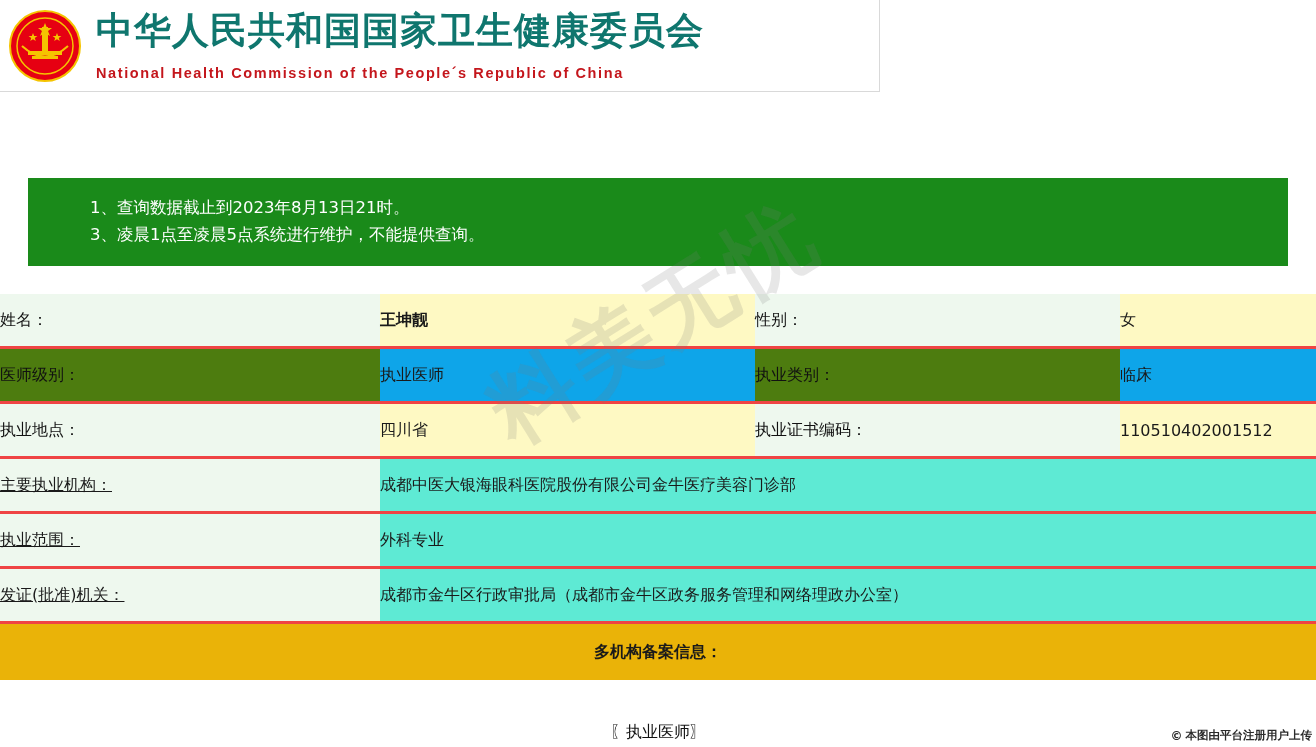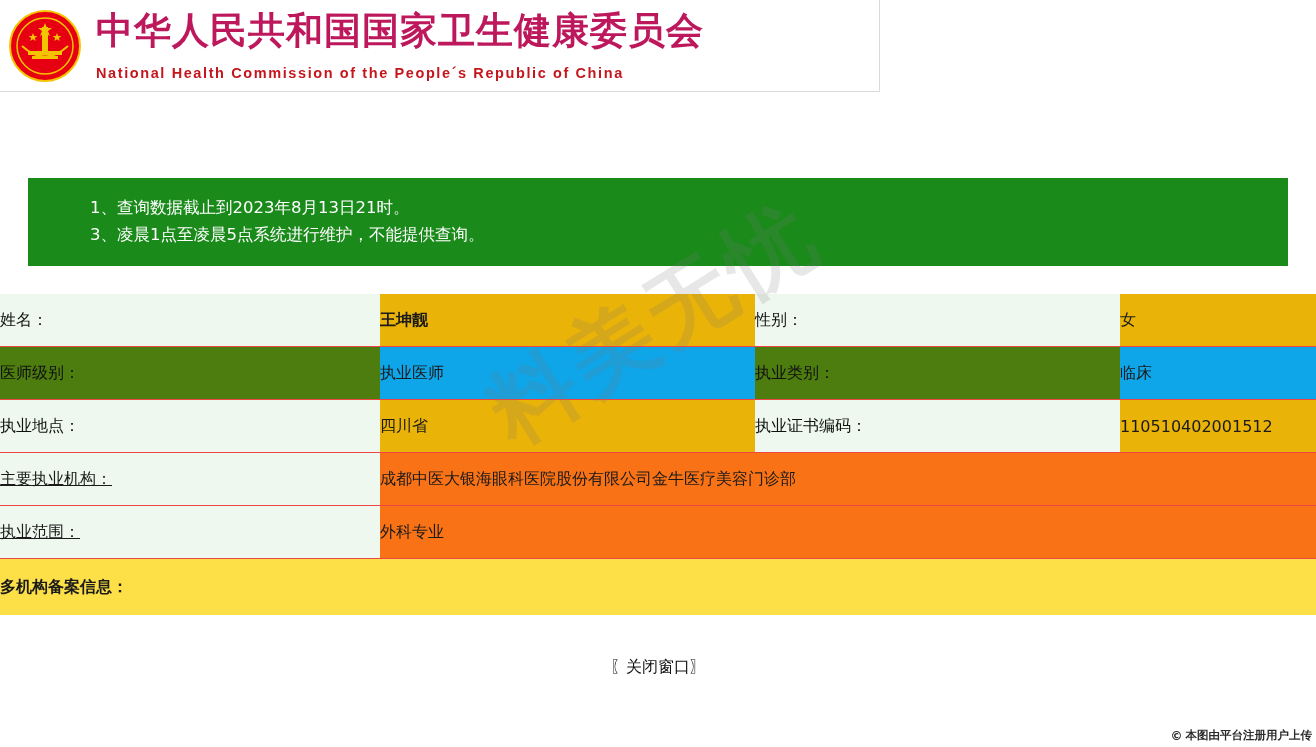--- a/index.html
+++ b/index.html
@@ -38,21 +38,21 @@
   }
   .header-text {
     display: flex;
     flex-direction: column;
     justify-content: center;
   }
   .header-cn {
     font-family: "DejaVu Sans", sans-serif;
     font-size: 37px;
     font-weight: bold;
-    color: #be185d;
+    color: #0f766e;
     letter-spacing: 1px;
     line-height: 1.15;
   }
   .header-en {
     font-family: "Liberation Sans", sans-serif;
     font-size: 14.5px;
     font-weight: bold;
     color: #c4161c;
     letter-spacing: 1.6px;
     margin-top: 12px;
@@ -79,53 +79,53 @@
   }
 
   
   .table {
     margin-top: 12px;
     width: 1316px;
     border-collapse: collapse;
     table-layout: fixed;
   }
   .table td {
-    border-bottom: 1px solid #ef4444;
+    border-bottom: 3px solid #ef4444;
     height: 52px;
     font-family: "DejaVu Sans", sans-serif;
     font-size: 16px;
     vertical-align: middle;
     padding: 0;
   }
   .lbl {
     background: #eef8ee;
     color: #111;
     padding-left: 22px;
   }
   .val {
-    background: #eab308;
+    background: #fef9c3;
     padding-left: 18px;
   }
   tr.alt .lbl { background: #4d7c0f; }
   tr.alt .val { background: #0ea5e9; }
   .name-val {
     font-weight: bold;
   }
   .full-label {
     background: #eef8ee;
     padding-left: 22px;
     text-decoration: underline;
   }
   .full-val {
-    background: #f97316;
+    background: #5eead4;
     padding-left: 18px;
   }
   .multi-row td {
-    background: #fde047;
-    text-align: left;
+    background: #eab308;
+    text-align: center;
     font-weight: bold;
     height: 56px;
     border-bottom: none;
   }
 
   
   .footer {
     margin-top: 42px;
     text-align: center;
     font-family: "DejaVu Sans", sans-serif;
@@ -220,27 +220,31 @@
       <td class="val">110510402001512</td>
     </tr>
     <tr class="alt">
       <td class="full-label">主要执业机构：</td>
       <td class="full-val" colspan="3">成都中医大银海眼科医院股份有限公司金牛医疗美容门诊部</td>
     </tr>
     <tr>
       <td class="full-label">执业范围：</td>
       <td class="full-val" colspan="3">外科专业</td>
     </tr>
+    <tr class="alt">
+      <td class="full-label">发证(批准)机关：</td>
+      <td class="full-val" colspan="3">成都市金牛区行政审批局（成都市金牛区政务服务管理和网络理政办公室）</td>
+    </tr>
     <tr class="multi-row">
       <td colspan="4">多机构备案信息：</td>
     </tr>
   </tbody>
 </table>
 
 <div class="footer">
-  <a href="#">〖关闭窗口〗</a>
+  <a href="#">〖执业医师〗</a>
 </div>
 
 <div class="watermark">料美无忧</div>
 <div class="corner-mark">
   <span class="cmark">©</span>
   <span>本图由平台注册用户上传</span>
 </div>
 
 </body></html>

